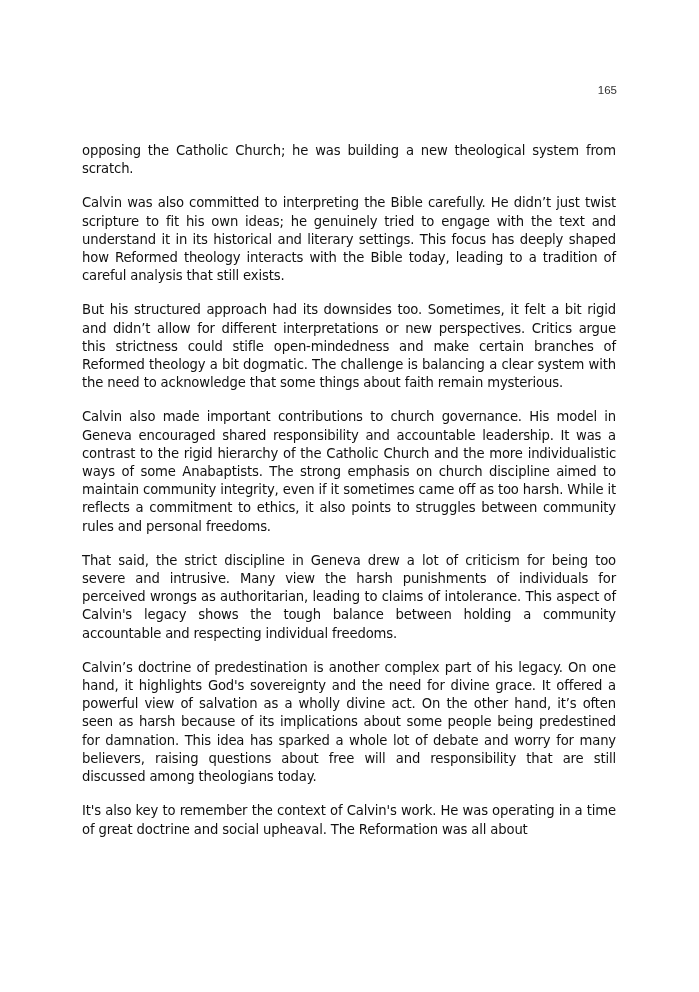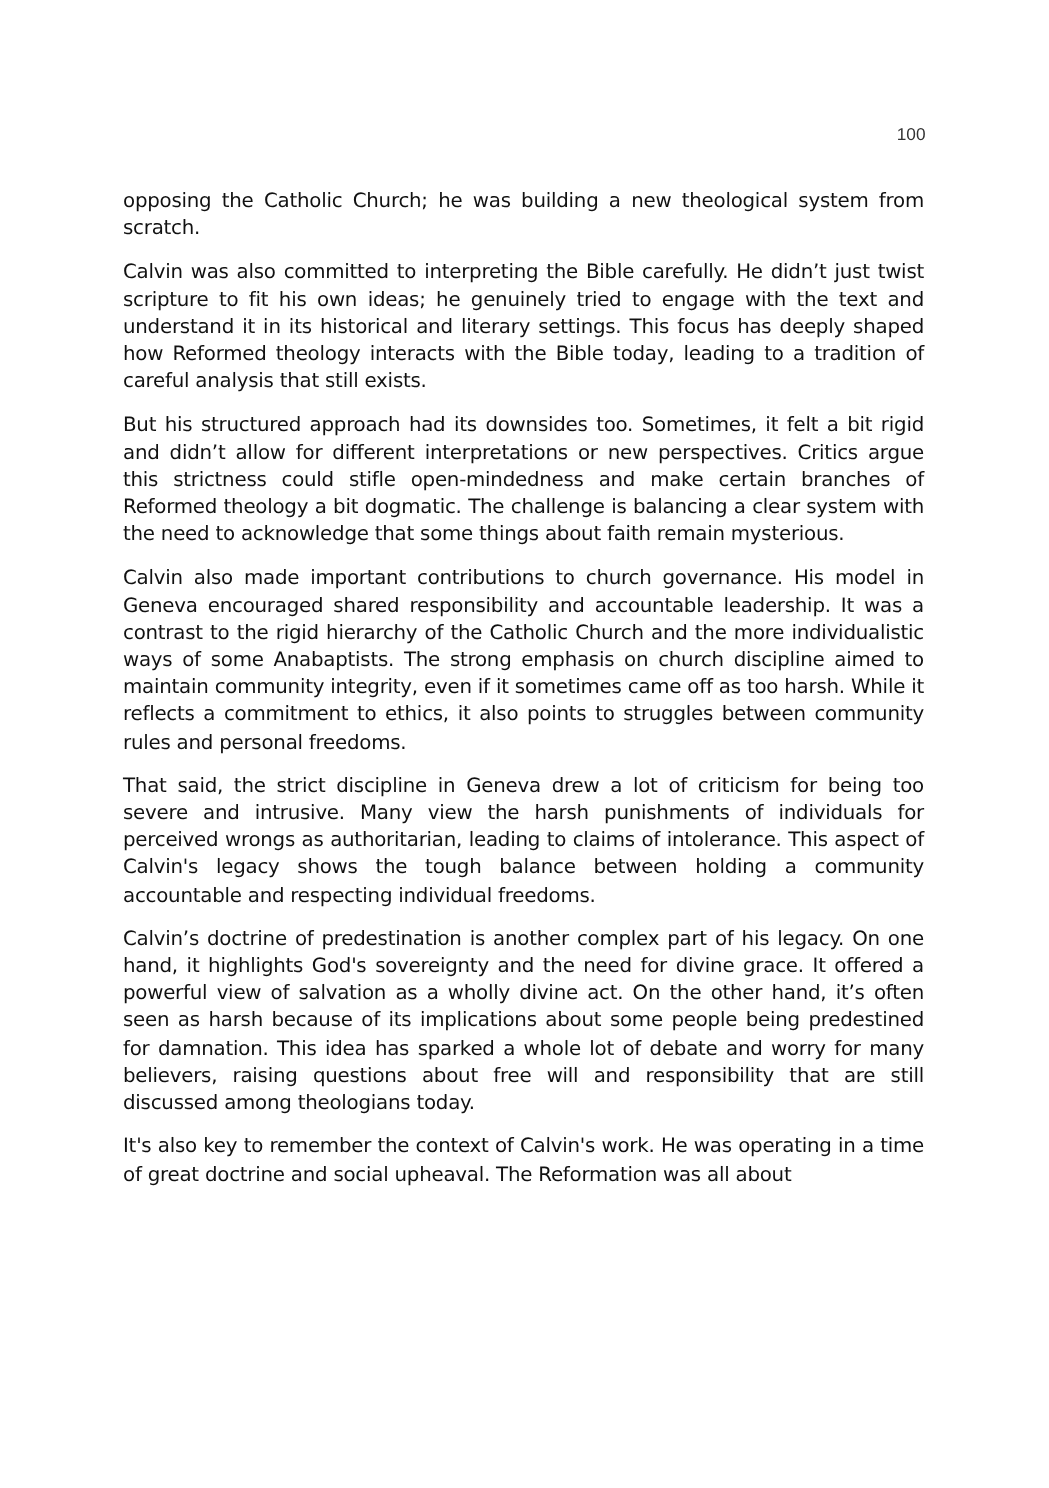--- a/index.html
+++ b/index.html
@@ -23,31 +23,31 @@
     color: #333333;
     font-family: "Liberation Sans", sans-serif;
   }
   .body-text {
     position: absolute;
     top: 126px;
     left: 82px;
     width: 534px;
   }
   .para {
-    margin: 0 0 11px 0;
+    margin: 16px 0 11px 0;
     font-size: 13.2px;
     line-height: 18.2px;
     text-align: justify;
     letter-spacing: -0.15px;
   }
 </style>
 </head>
 <body>
 
-<div class="page-number">100</div>
+<div class="page-number">165</div>
 
 <div class="body-text">
   <p class="para">opposing the Catholic Church; he was building a new theological system from scratch.</p>
   <p class="para">Calvin was also committed to interpreting the Bible carefully. He didn’t just twist scripture to fit his own ideas; he genuinely tried to engage with the text and understand it in its historical and literary settings. This focus has deeply shaped how Reformed theology interacts with the Bible today, leading to a tradition of careful analysis that still exists.</p>
   <p class="para">But his structured approach had its downsides too. Sometimes, it felt a bit rigid and didn’t allow for different interpretations or new perspectives. Critics argue this strictness could stifle open-mindedness and make certain branches of Reformed theology a bit dogmatic. The challenge is balancing a clear system with the need to acknowledge that some things about faith remain mysterious.</p>
   <p class="para">Calvin also made important contributions to church governance. His model in Geneva encouraged shared responsibility and accountable leadership. It was a contrast to the rigid hierarchy of the Catholic Church and the more individualistic ways of some Anabaptists. The strong emphasis on church discipline aimed to maintain community integrity, even if it sometimes came off as too harsh. While it reflects a commitment to ethics, it also points to struggles between community rules and personal freedoms.</p>
   <p class="para">That said, the strict discipline in Geneva drew a lot of criticism for being too severe and intrusive. Many view the harsh punishments of individuals for perceived wrongs as authoritarian, leading to claims of intolerance. This aspect of Calvin's legacy shows the tough balance between holding a community accountable and respecting individual freedoms.</p>
   <p class="para">Calvin’s doctrine of predestination is another complex part of his legacy. On one hand, it highlights God's sovereignty and the need for divine grace. It offered a powerful view of salvation as a wholly divine act. On the other hand, it’s often seen as harsh because of its implications about some people being predestined for damnation. This idea has sparked a whole lot of debate and worry for many believers, raising questions about free will and responsibility that are still discussed among theologians today.</p>
   <p class="para">It's also key to remember the context of Calvin's work. He was operating in a time of great doctrine and social upheaval. The Reformation was all about</p>
 </div>

